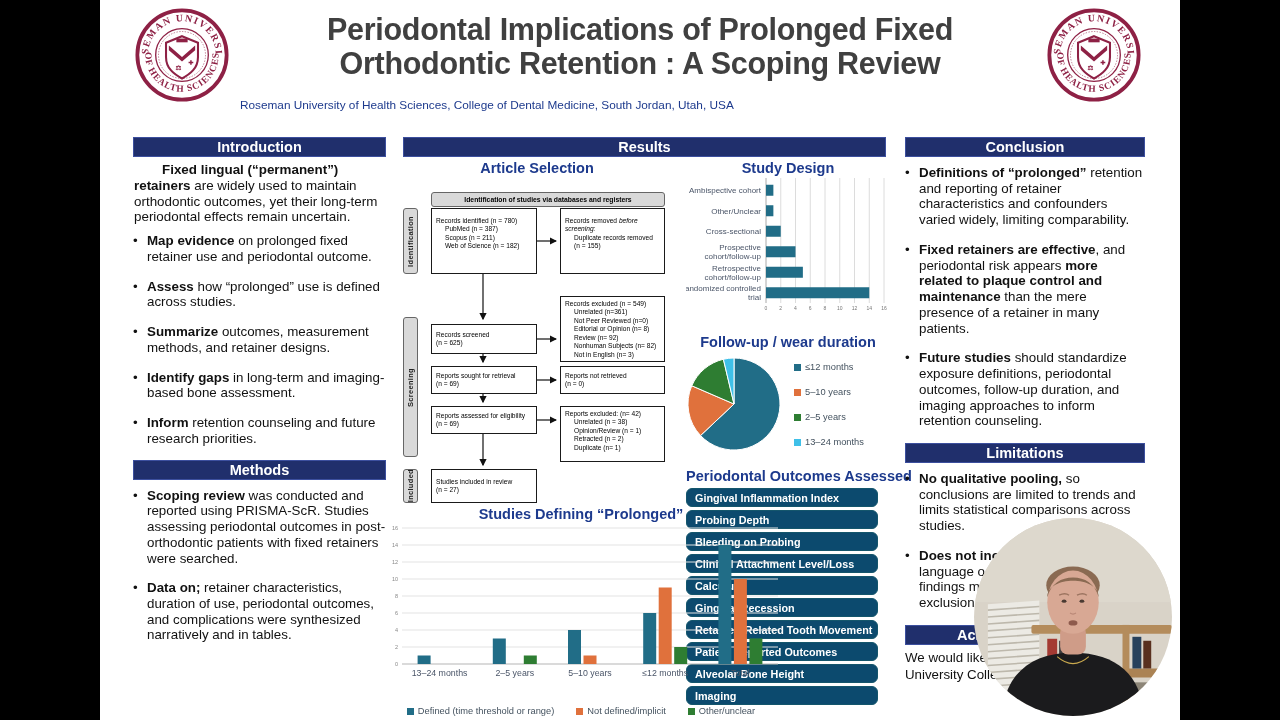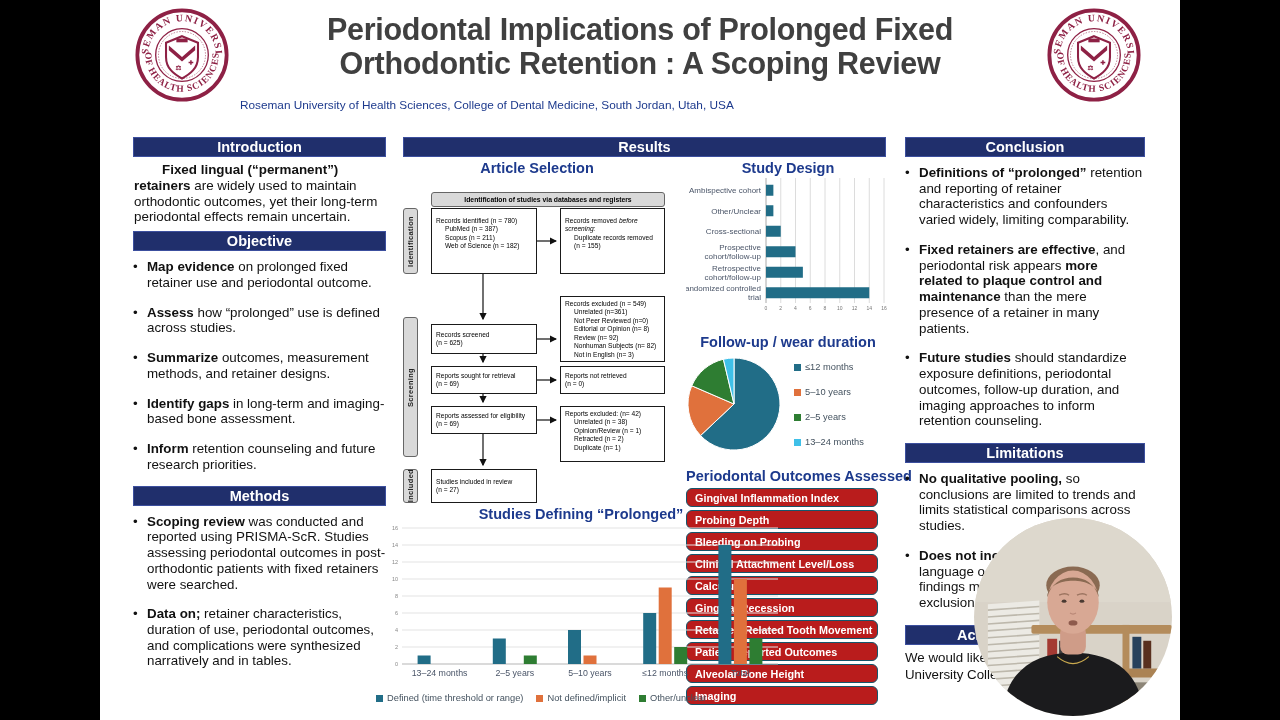--- a/index.html
+++ b/index.html
@@ -30,26 +30,26 @@
   .ftab{display:flex;align-items:center;justify-content:center}
   .ftab span{writing-mode:vertical-rl;transform:rotate(180deg);font-weight:bold;font-size:7.5px;color:#222;letter-spacing:.3px}
   .fsvg{position:absolute;left:0;top:0;pointer-events:none}
   
   .midcol{position:absolute;left:586px;top:160px;width:204px}
   .pie-row{display:flex;align-items:flex-start;margin-top:2px}
   .pie-legend{display:flex;flex-direction:column;gap:15px;margin-top:10px;margin-left:8px}
   .lg-item{display:flex;align-items:center;font-size:9.3px;color:#44525f}
   .lg-sw{width:7px;height:7px;margin-right:4px;flex:none}
   .pills{margin-top:4px}
-  .pill{width:192px;height:19px;line-height:19px;border-radius:6px;background:#b91c1c;border:1px solid #14566c;
+  .pill{width:192px;height:19px;line-height:19px;border-radius:6px;background:#0c4a6e;border:1px solid #14566c;
         color:#fff;font-weight:bold;font-size:10.8px;padding-left:8px;margin-bottom:3px;box-sizing:border-box;
         overflow:hidden;white-space:nowrap}
   
   .prolonged{position:absolute;left:276px;top:506px;width:410px}
-  .pr-legend{display:flex;gap:13px;margin-top:1px}
+  .pr-legend{display:flex;justify-content:center;gap:22px;margin-top:14px}
   .ack-lines{font-size:13.3px;line-height:1.25;color:#111;margin-top:5px}
   .webcam{position:absolute;left:974px;top:518px;width:198px;height:198px;border-radius:50%;overflow:hidden;z-index:10}
 </style>
 </head>
 <body>
 
 <div class="poster">
 
   <div class="logo" style="left:35px;top:8px"><svg width="94" height="94" viewBox="0 0 100 100">
   <circle cx="50" cy="50" r="47.5" fill="#fff" stroke="#8e2145" stroke-width="4"></circle>
@@ -93,21 +93,20 @@
     <div class="ptitle">
       <div>Periodontal Implications of Prolonged Fixed</div>
       <div>Orthodontic Retention : A Scoping Review</div>
     </div>
     <div class="paffil">Roseman University of Health Sciences, College of Dental Medicine, South Jordan, Utah, USA</div>
   </div>
 
   <div class="col" style="left:33px;top:137px;width:253px">
     <div class="hbar">Introduction</div>
     <div class="para b-txt"><span style="font-weight: bold; padding-left: 28px;">Fixed lingual (“permanent”) retainers</span><span> are widely used to maintain orthodontic outcomes, yet their long-term periodontal effects remain uncertain.</span></div>
-    <div class="hbar">Objective</div>
     <div class="bullets">
         <div class="bullet">
           <span class="dot">•</span>
           <span class="b-txt"><span style="font-weight: bold;">Map evidence</span><span> on prolonged fixed retainer use and periodontal outcome.</span></span>
         </div>
         <div class="bullet">
           <span class="dot">•</span>
           <span class="b-txt"><span style="font-weight: bold;">Assess</span><span> how “prolonged” use is defined across studies.</span></span>
         </div>
         <div class="bullet">

